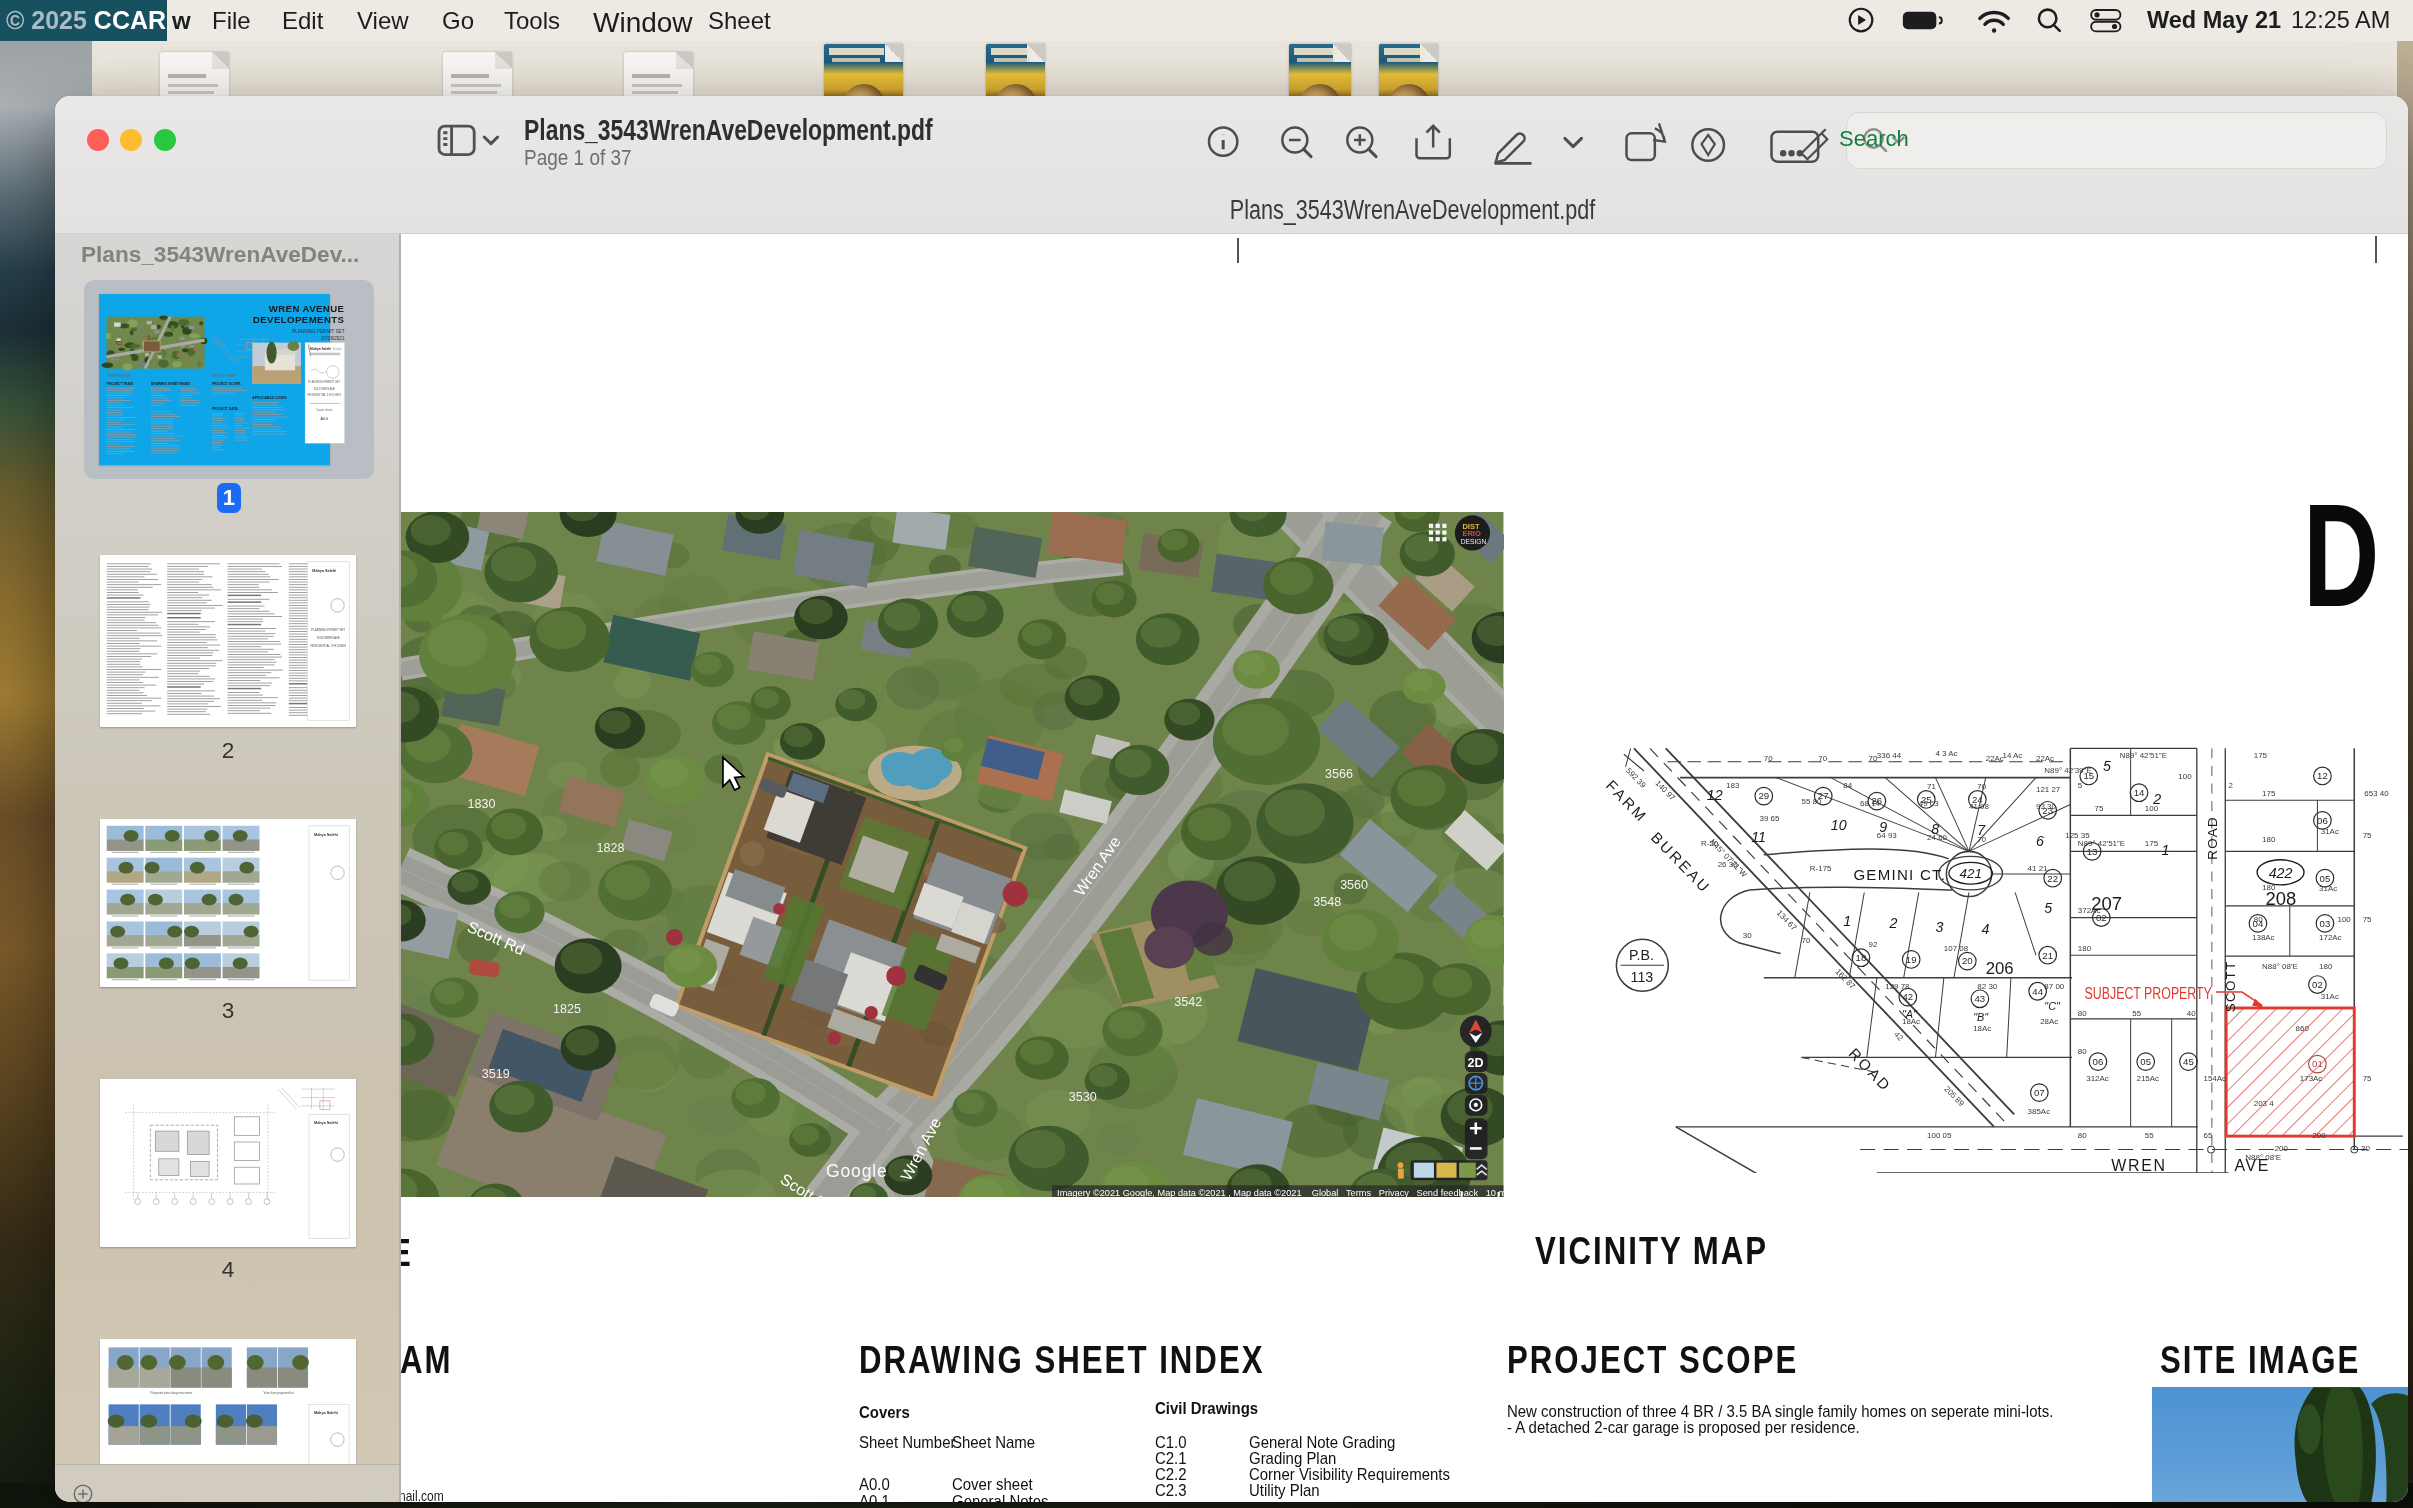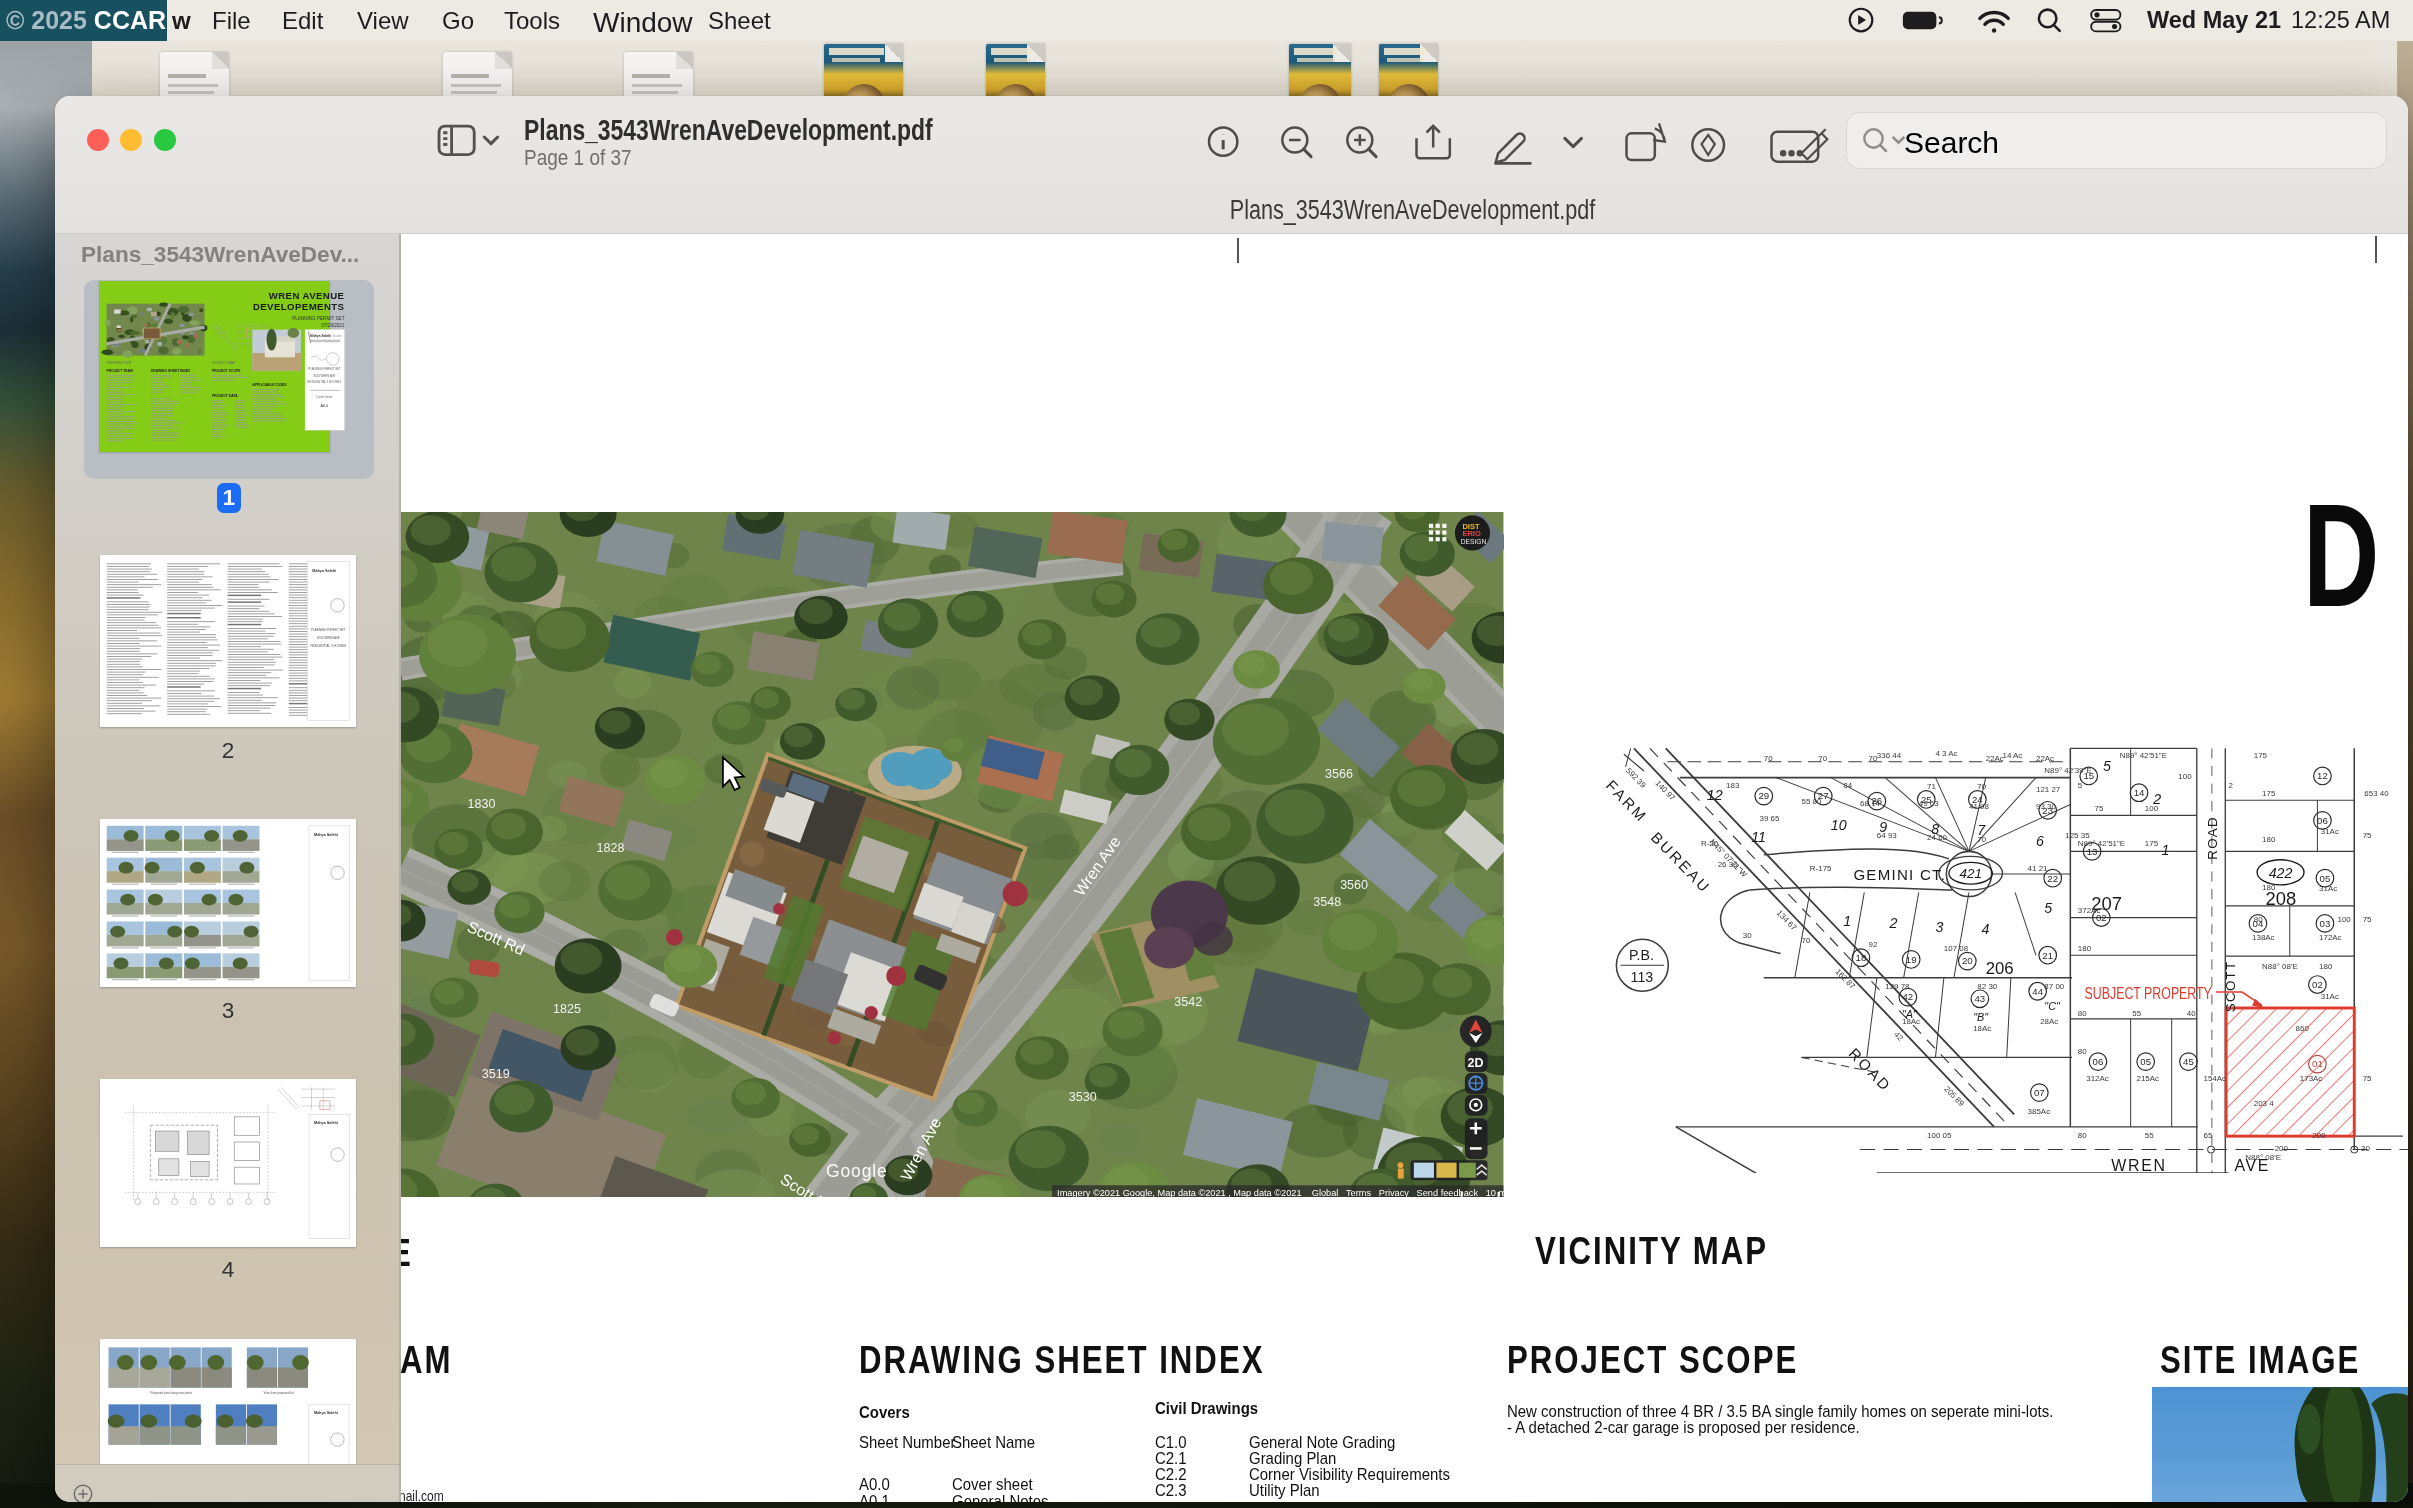--- a/index.html
+++ b/index.html
@@ -911,27 +911,27 @@
 </g>
       </svg>
       <div class="abs" style="left:1791px;top:16px;width:541px;height:57px;border-radius:13.4px;background:#efeeec;border:1.3px solid #d8d6d3"></div>
       <svg class="abs" style="left:1806px;top:30px" width="50" height="30" viewBox="0 0 60 36">
         <g stroke="#8e8e8e" fill="none" stroke-width="3">
           <circle cx="15" cy="15" r="11"></circle>
           <path d="M23,23 l7,7" stroke-linecap="round"></path>
           <path d="M38,13 l7,7 l7,-7" stroke-width="3.2"></path>
         </g>
       </svg>
-      <div class="abs" style="left:1849px;top:30px;font-size:30px;color:#000000">Search</div>
+      <div class="abs" style="left:1784px;top:30px;font-size:22px;color:#15803d">Search</div>
       <div class="abs" style="left:1106px;top:99px;width:503px;text-align:center;font-size:27px;color:#3a3a3a;transform:scaleX(0.8);white-space:nowrap">Plans_3543WrenAveDevelopment.pdf</div>
       <div class="abs" style="left:0px;top:138px;width:344px;height:1230px;background:linear-gradient(180deg,#d7d6d5 0%,#d2cfc9 20%,#cdc7ba 45%,#cbc2b0 70%,#cfc5b1 90%,#d2c8b4 100%)"></div>
       <div class="abs" style="left:344px;top:138px;width:1.7px;height:1268px;background:#b5b1a9"></div>
       <div class="abs" style="left:26px;top:146px;font-size:22.6px;font-weight:700;color:#84827d;white-space:nowrap">Plans_3543WrenAveDev...</div>
       <div class="abs" style="left:29px;top:184px;width:290px;height:199px;background:#b9bec4;border-radius:10px"></div>
-      <div class="abs" style="left:44px;top:185px;width:231px;height:171px;background:#84cc16;box-shadow:0 0.8px 1.7px rgba(0,0,0,.2)"><svg width="253" height="171" viewBox="0 0 302 204" font-family="Liberation Sans, sans-serif">
+      <div class="abs" style="left:44px;top:198px;width:231px;height:171px;background:#0ea5e9;box-shadow:0 0.8px 1.7px rgba(0,0,0,.2)"><svg width="253" height="171" viewBox="0 0 302 204" font-family="Liberation Sans, sans-serif">
           <rect x="9" y="27" width="117" height="62" fill="#71874b"></rect>
           <ellipse cx="37" cy="61" rx="6.6" ry="3.4" fill="#35511f"></ellipse>
           <ellipse cx="77" cy="65" rx="3.3" ry="2.7" fill="#83a35c"></ellipse>
           <ellipse cx="125" cy="56" rx="4.4" ry="3.9" fill="#2f471d"></ellipse>
           <ellipse cx="27" cy="66" rx="3.9" ry="2.0" fill="#2f471d"></ellipse>
           <ellipse cx="100" cy="37" rx="2.2" ry="4.3" fill="#2f471d"></ellipse>
           <ellipse cx="105" cy="44" rx="5.6" ry="4.6" fill="#2f471d"></ellipse>
           <ellipse cx="93" cy="84" rx="5.6" ry="3.7" fill="#83a35c"></ellipse>
           <ellipse cx="122" cy="35" rx="2.5" ry="2.4" fill="#35511f"></ellipse>
           <ellipse cx="34" cy="87" rx="5.9" ry="4.6" fill="#83a35c"></ellipse>

